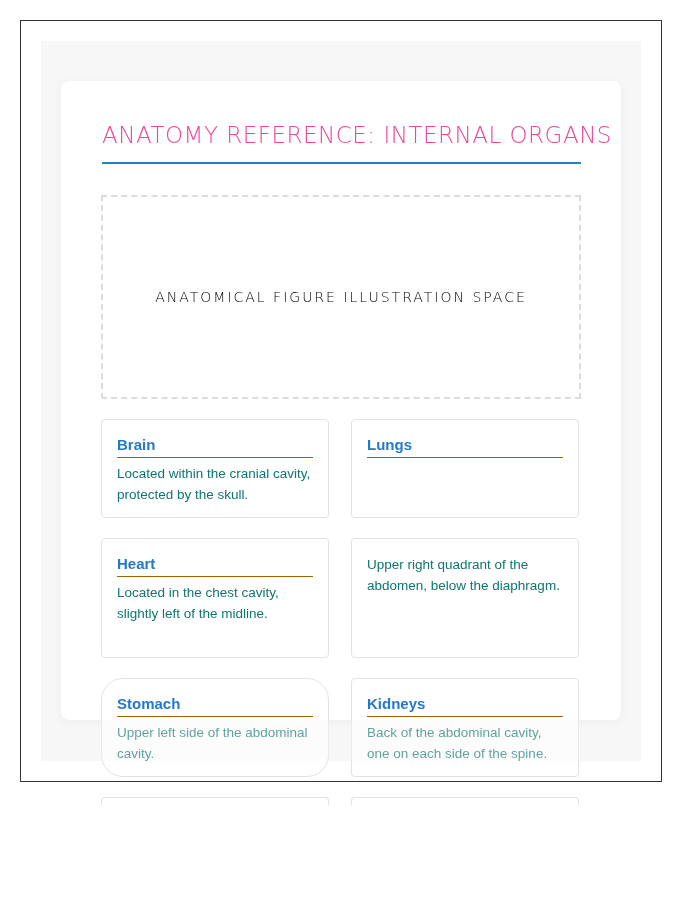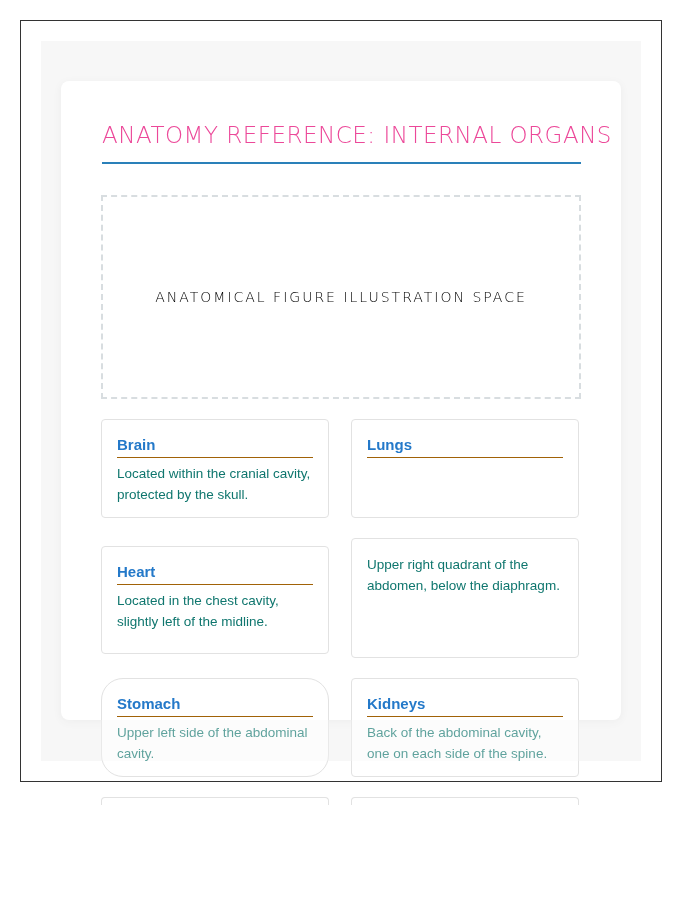--- a/index.html
+++ b/index.html
@@ -47,21 +47,21 @@
 </div>
 
 <div class="card" style="left:101px;top:419px;height:99px;">
   <h3>Brain</h3>
   <p>Located within the cranial cavity, protected by the skull.</p>
 </div>
 <div class="card" style="left:351px;top:419px;height:99px;">
   <h3>Lungs</h3>
 </div>
 
-<div class="card" style="left:101px;top:538px;height:108px;margin-top:8px;">
+<div class="card" style="left:101px;top:538px;height:120px;">
   <h3>Heart</h3>
   <p>Located in the chest cavity, slightly left of the midline.</p>
 </div>
 <div class="card" style="left:351px;top:538px;height:120px;">
   <p>Upper right quadrant of the abdomen, below the diaphragm.</p>
 </div>
 
 <div class="card" style="left:101px;top:678px;height:99px;border-radius:22px;">
   <h3>Stomach</h3>
   <p>Upper left side of the abdominal cavity.</p>

